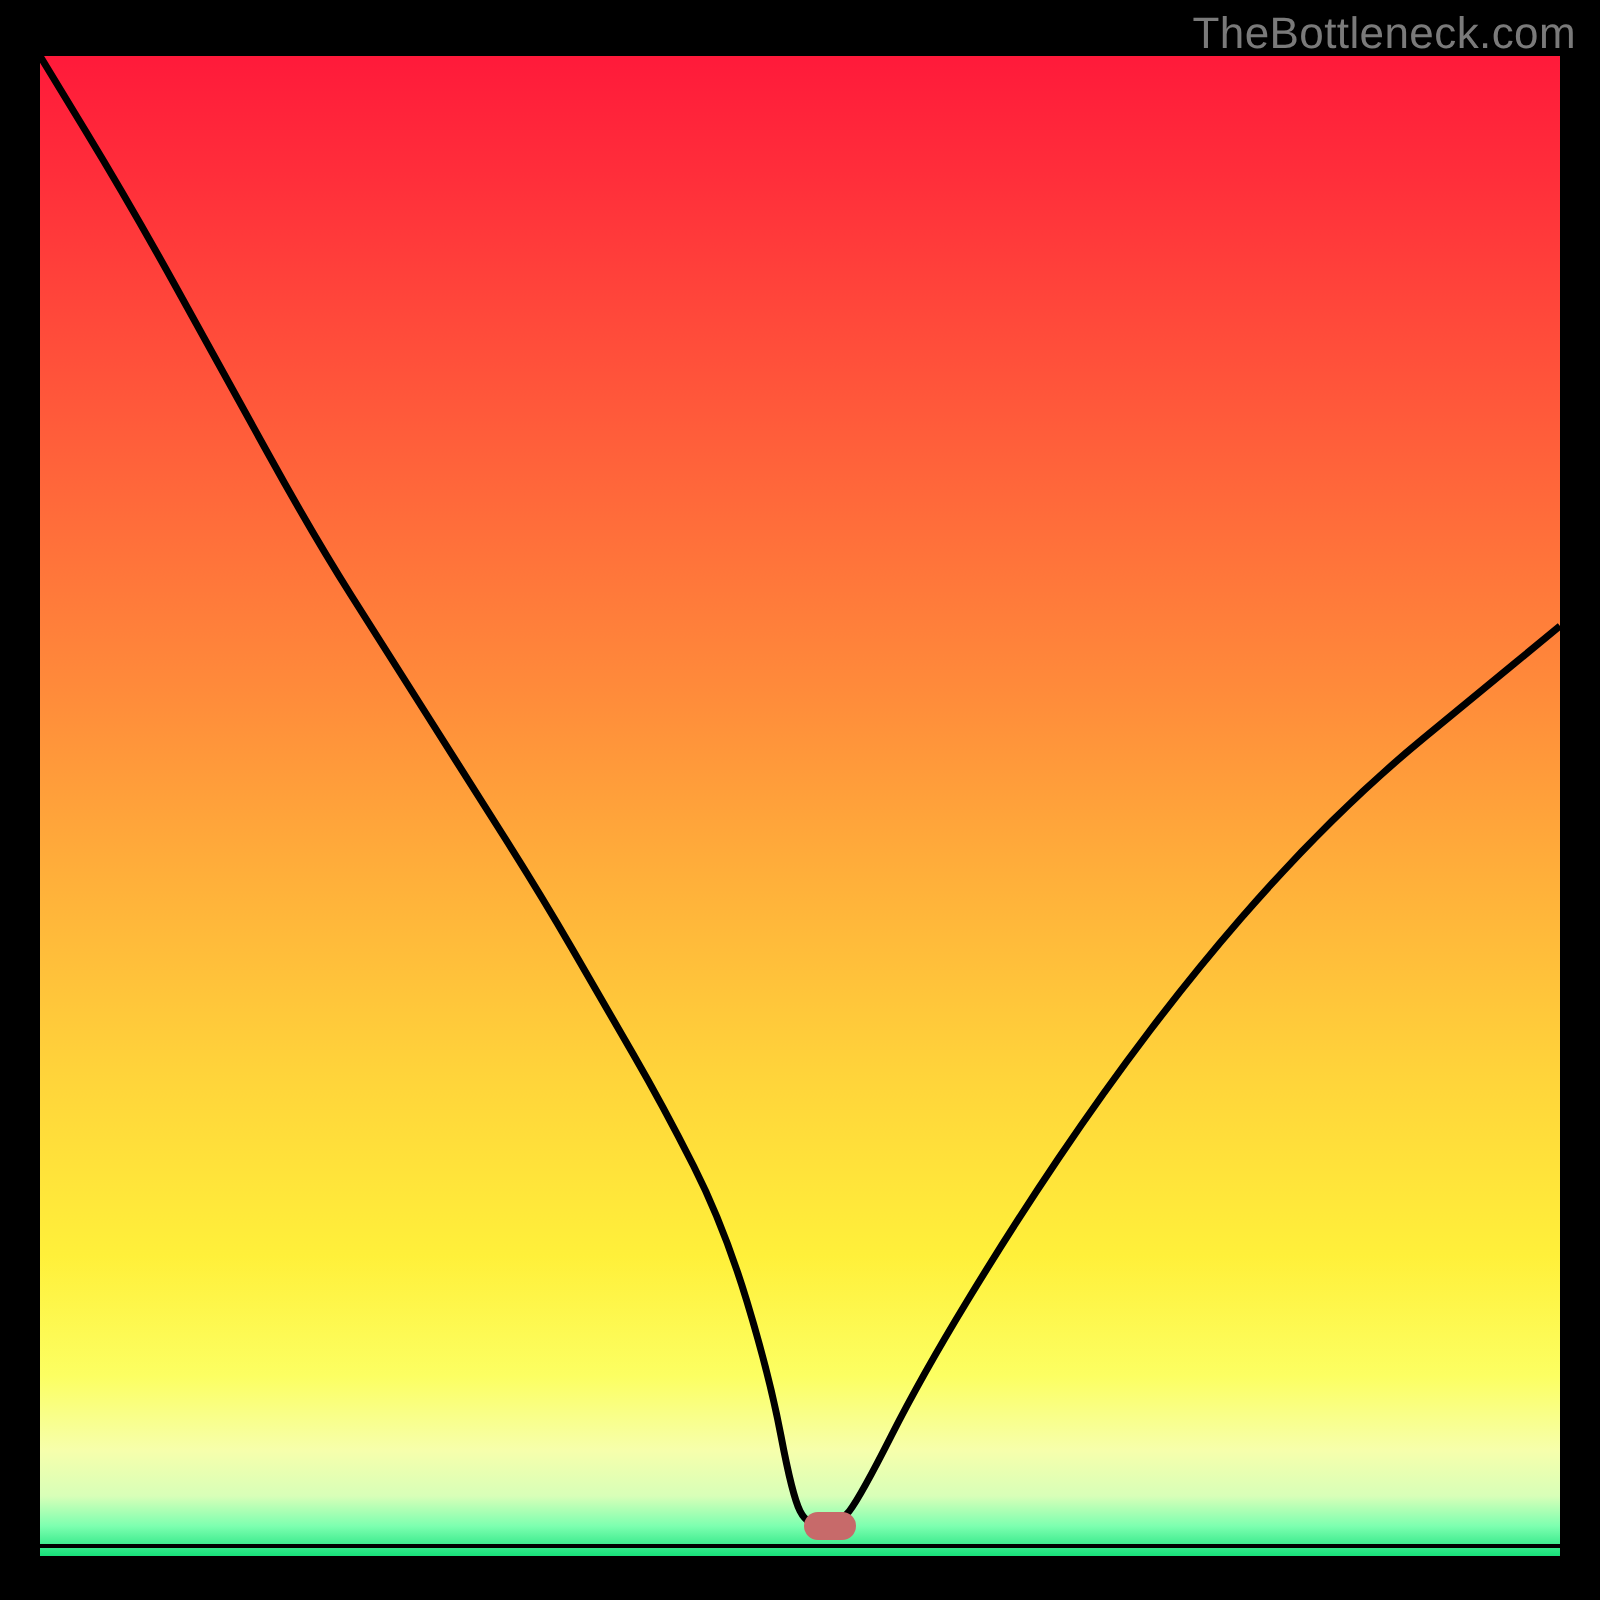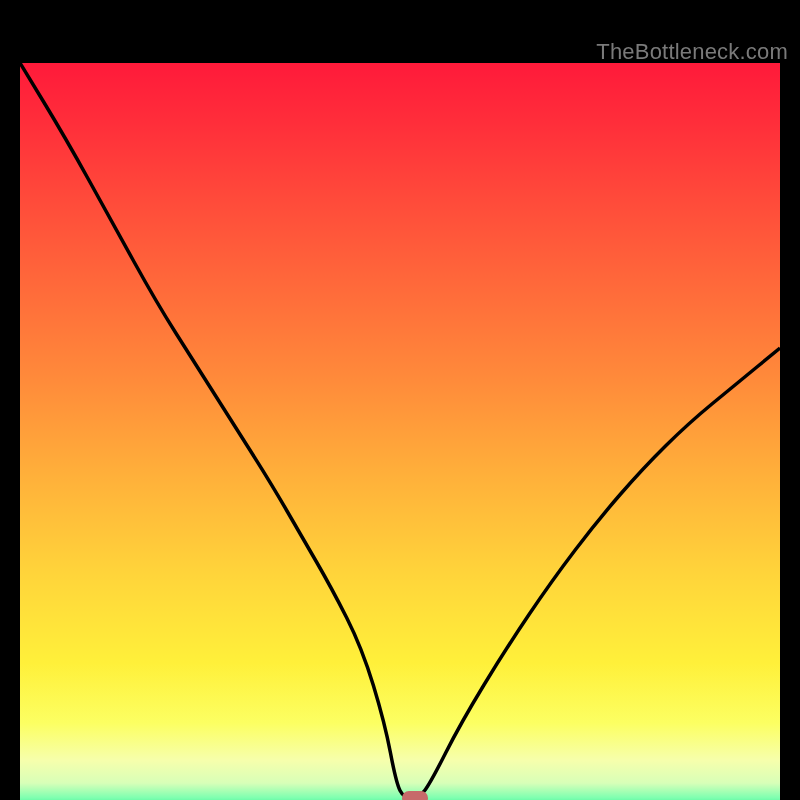--- a/index.html
+++ b/index.html
@@ -9,21 +9,20 @@
     height: 800px;
     background: #000;
     overflow: hidden;
     font-family: Arial, Helvetica, sans-serif;
   }
   .frame {
     position: relative;
     width: 800px;
     height: 584px;
     background: #000;
-    margin-top: 35px;
   }
   .watermark {
     position: absolute;
     top: 4px;
     right: 12px;
     color: #7a7a7a;
     font-size: 22px;
     font-weight: 500;
     letter-spacing: 0.2px;
     z-index: 10;

